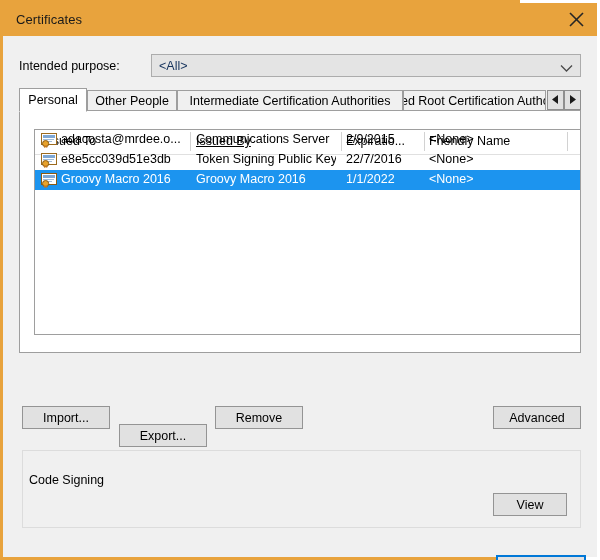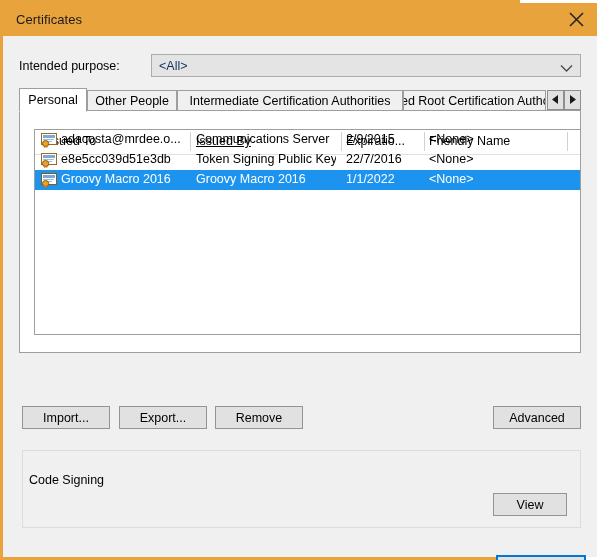--- a/index.html
+++ b/index.html
@@ -204,21 +204,21 @@
     border: 1px solid #949494;
     display: flex;
     align-items: center;
     justify-content: center;
     font-size: 12.5px;
     color: #000;
     white-space: nowrap;
     cursor: default;
   }
   #btn-import  { left: 19px;  top: 370px; width: 88px; height: 23px; }
-  #btn-export  { left: 116px; top: 370px; width: 88px; height: 23px; }
+  #btn-export  { left: 116px; top: 388px; width: 88px; height: 23px; }
   #btn-remove  { left: 212px; top: 370px; width: 88px; height: 23px; }
   #btn-advanced{ left: 490px; top: 370px; width: 88px; height: 23px; }
   #btn-view    { left: 490px; top: 457px; width: 74px; height: 23px; }
 
   
   #groupbox {
     position: absolute;
     left: 19px; top: 414px;
     width: 559px; height: 78px;
     box-sizing: border-box;

